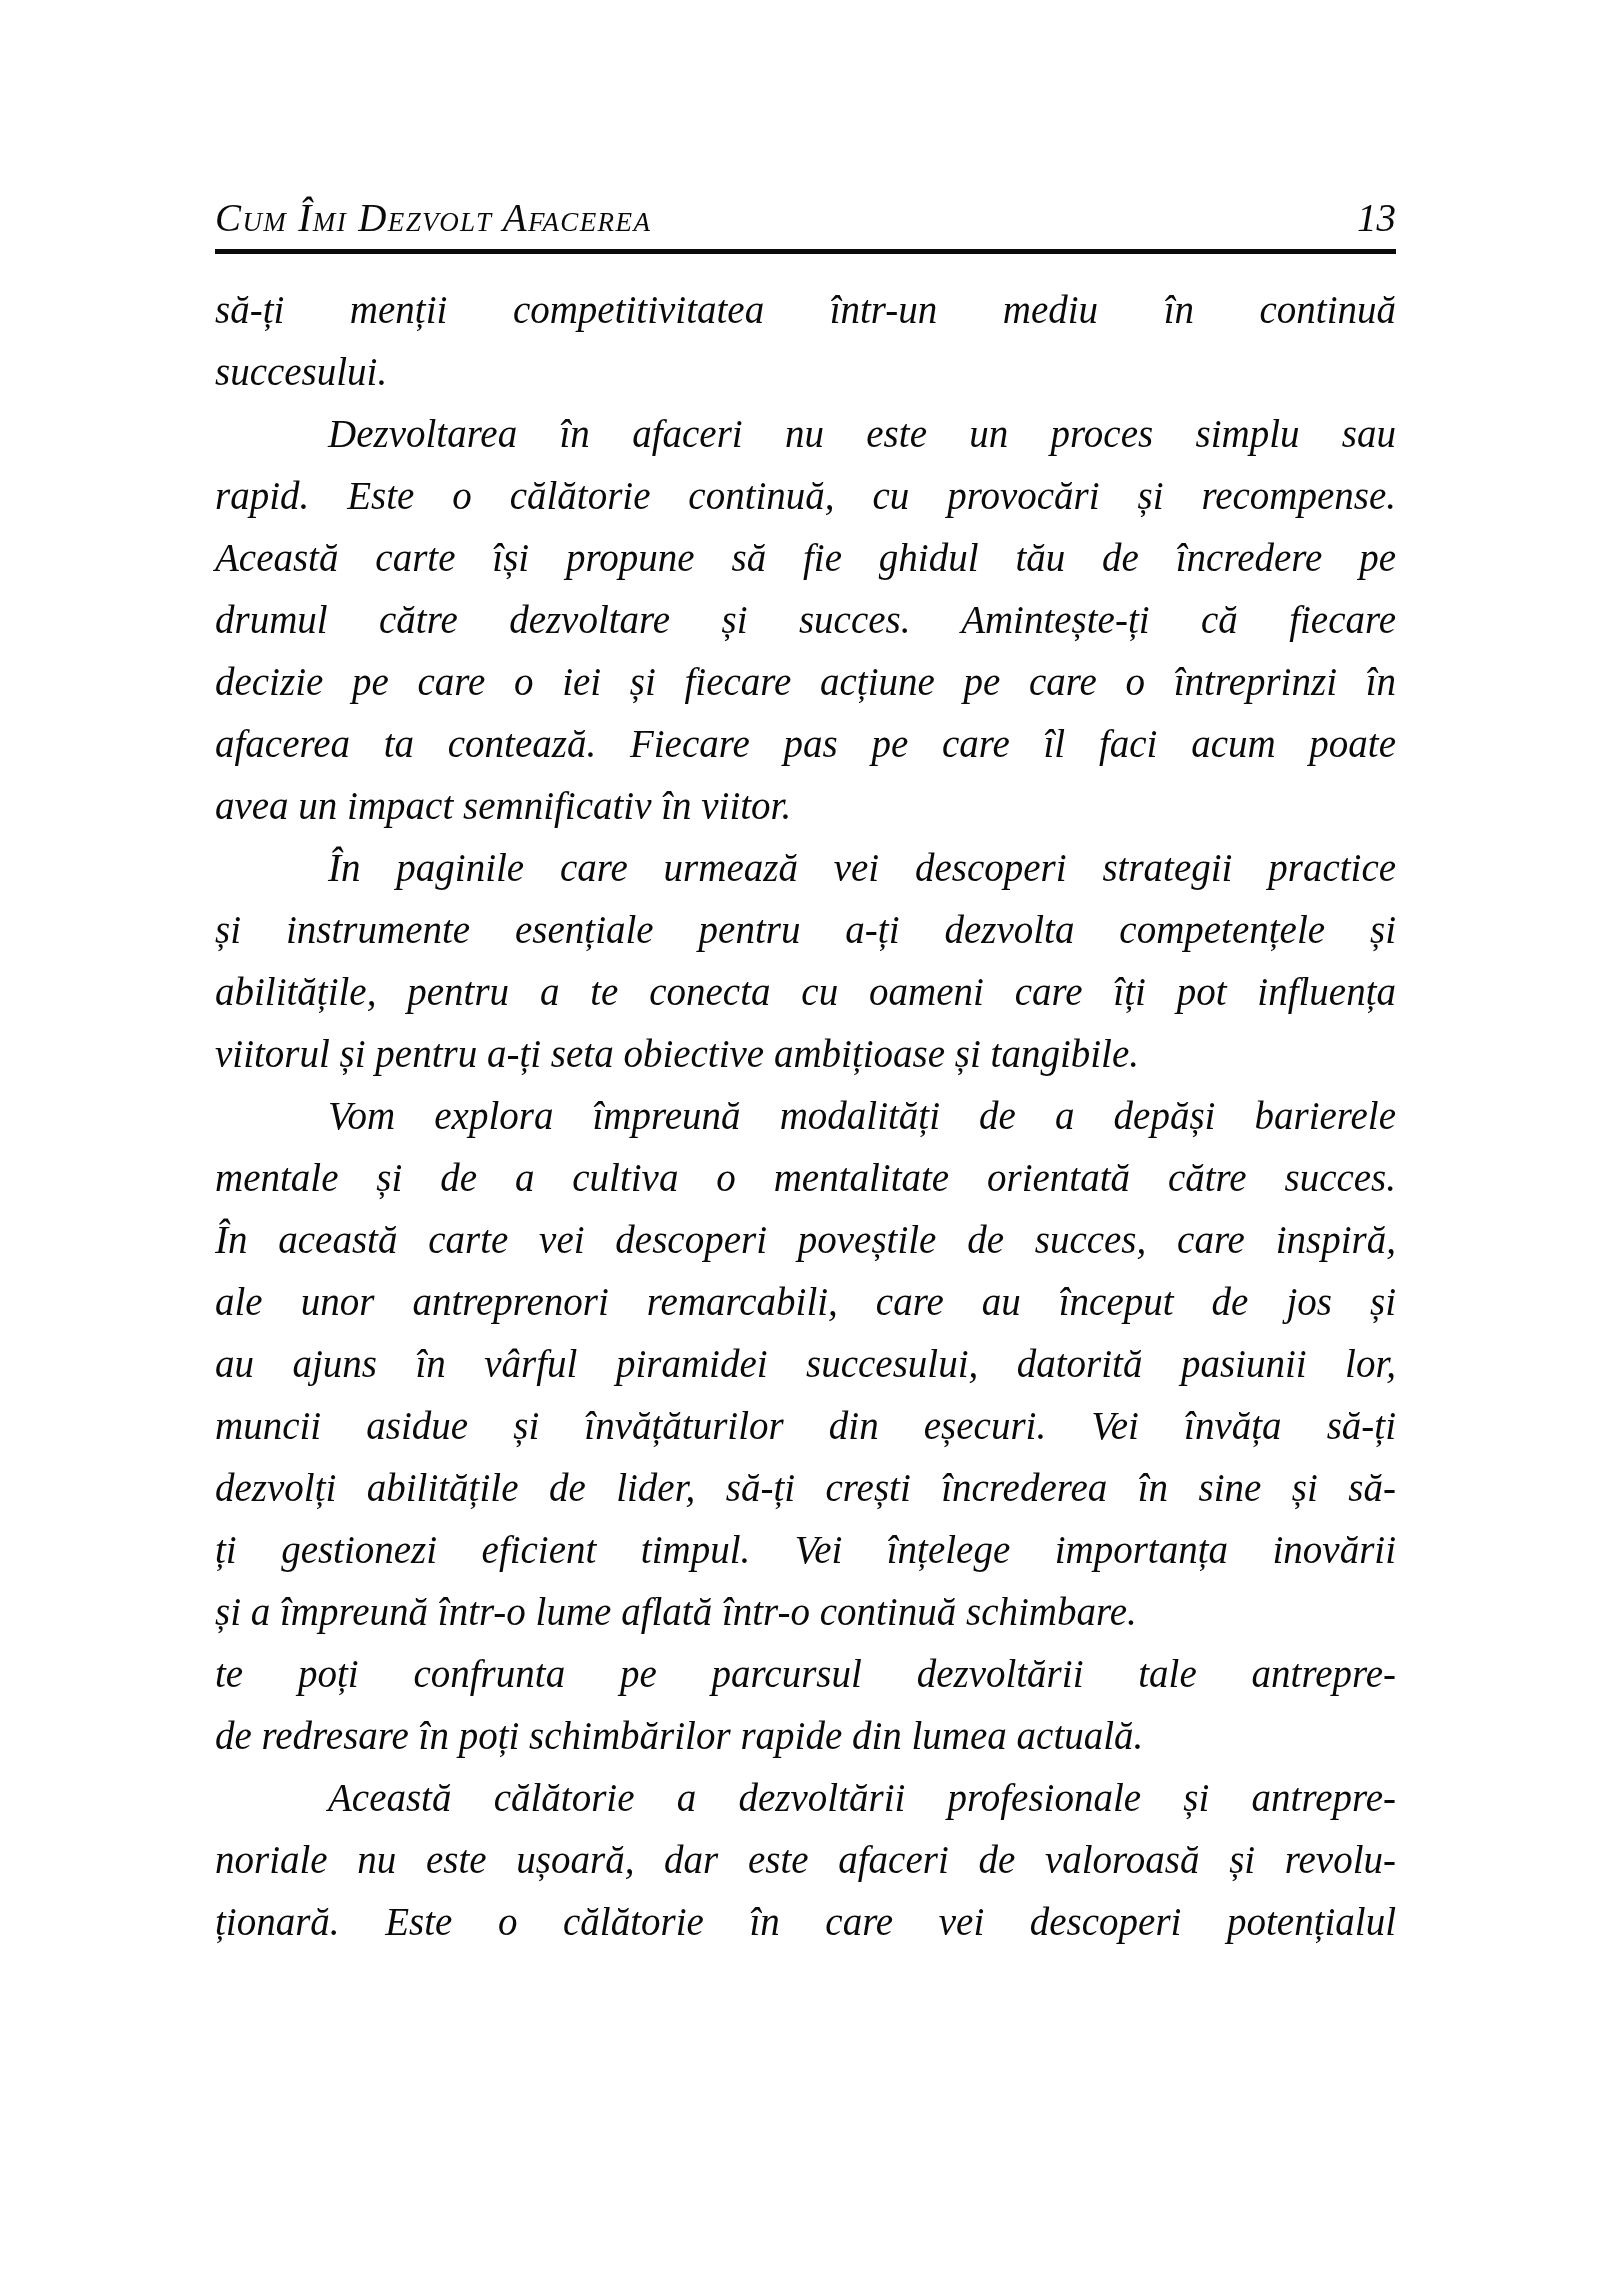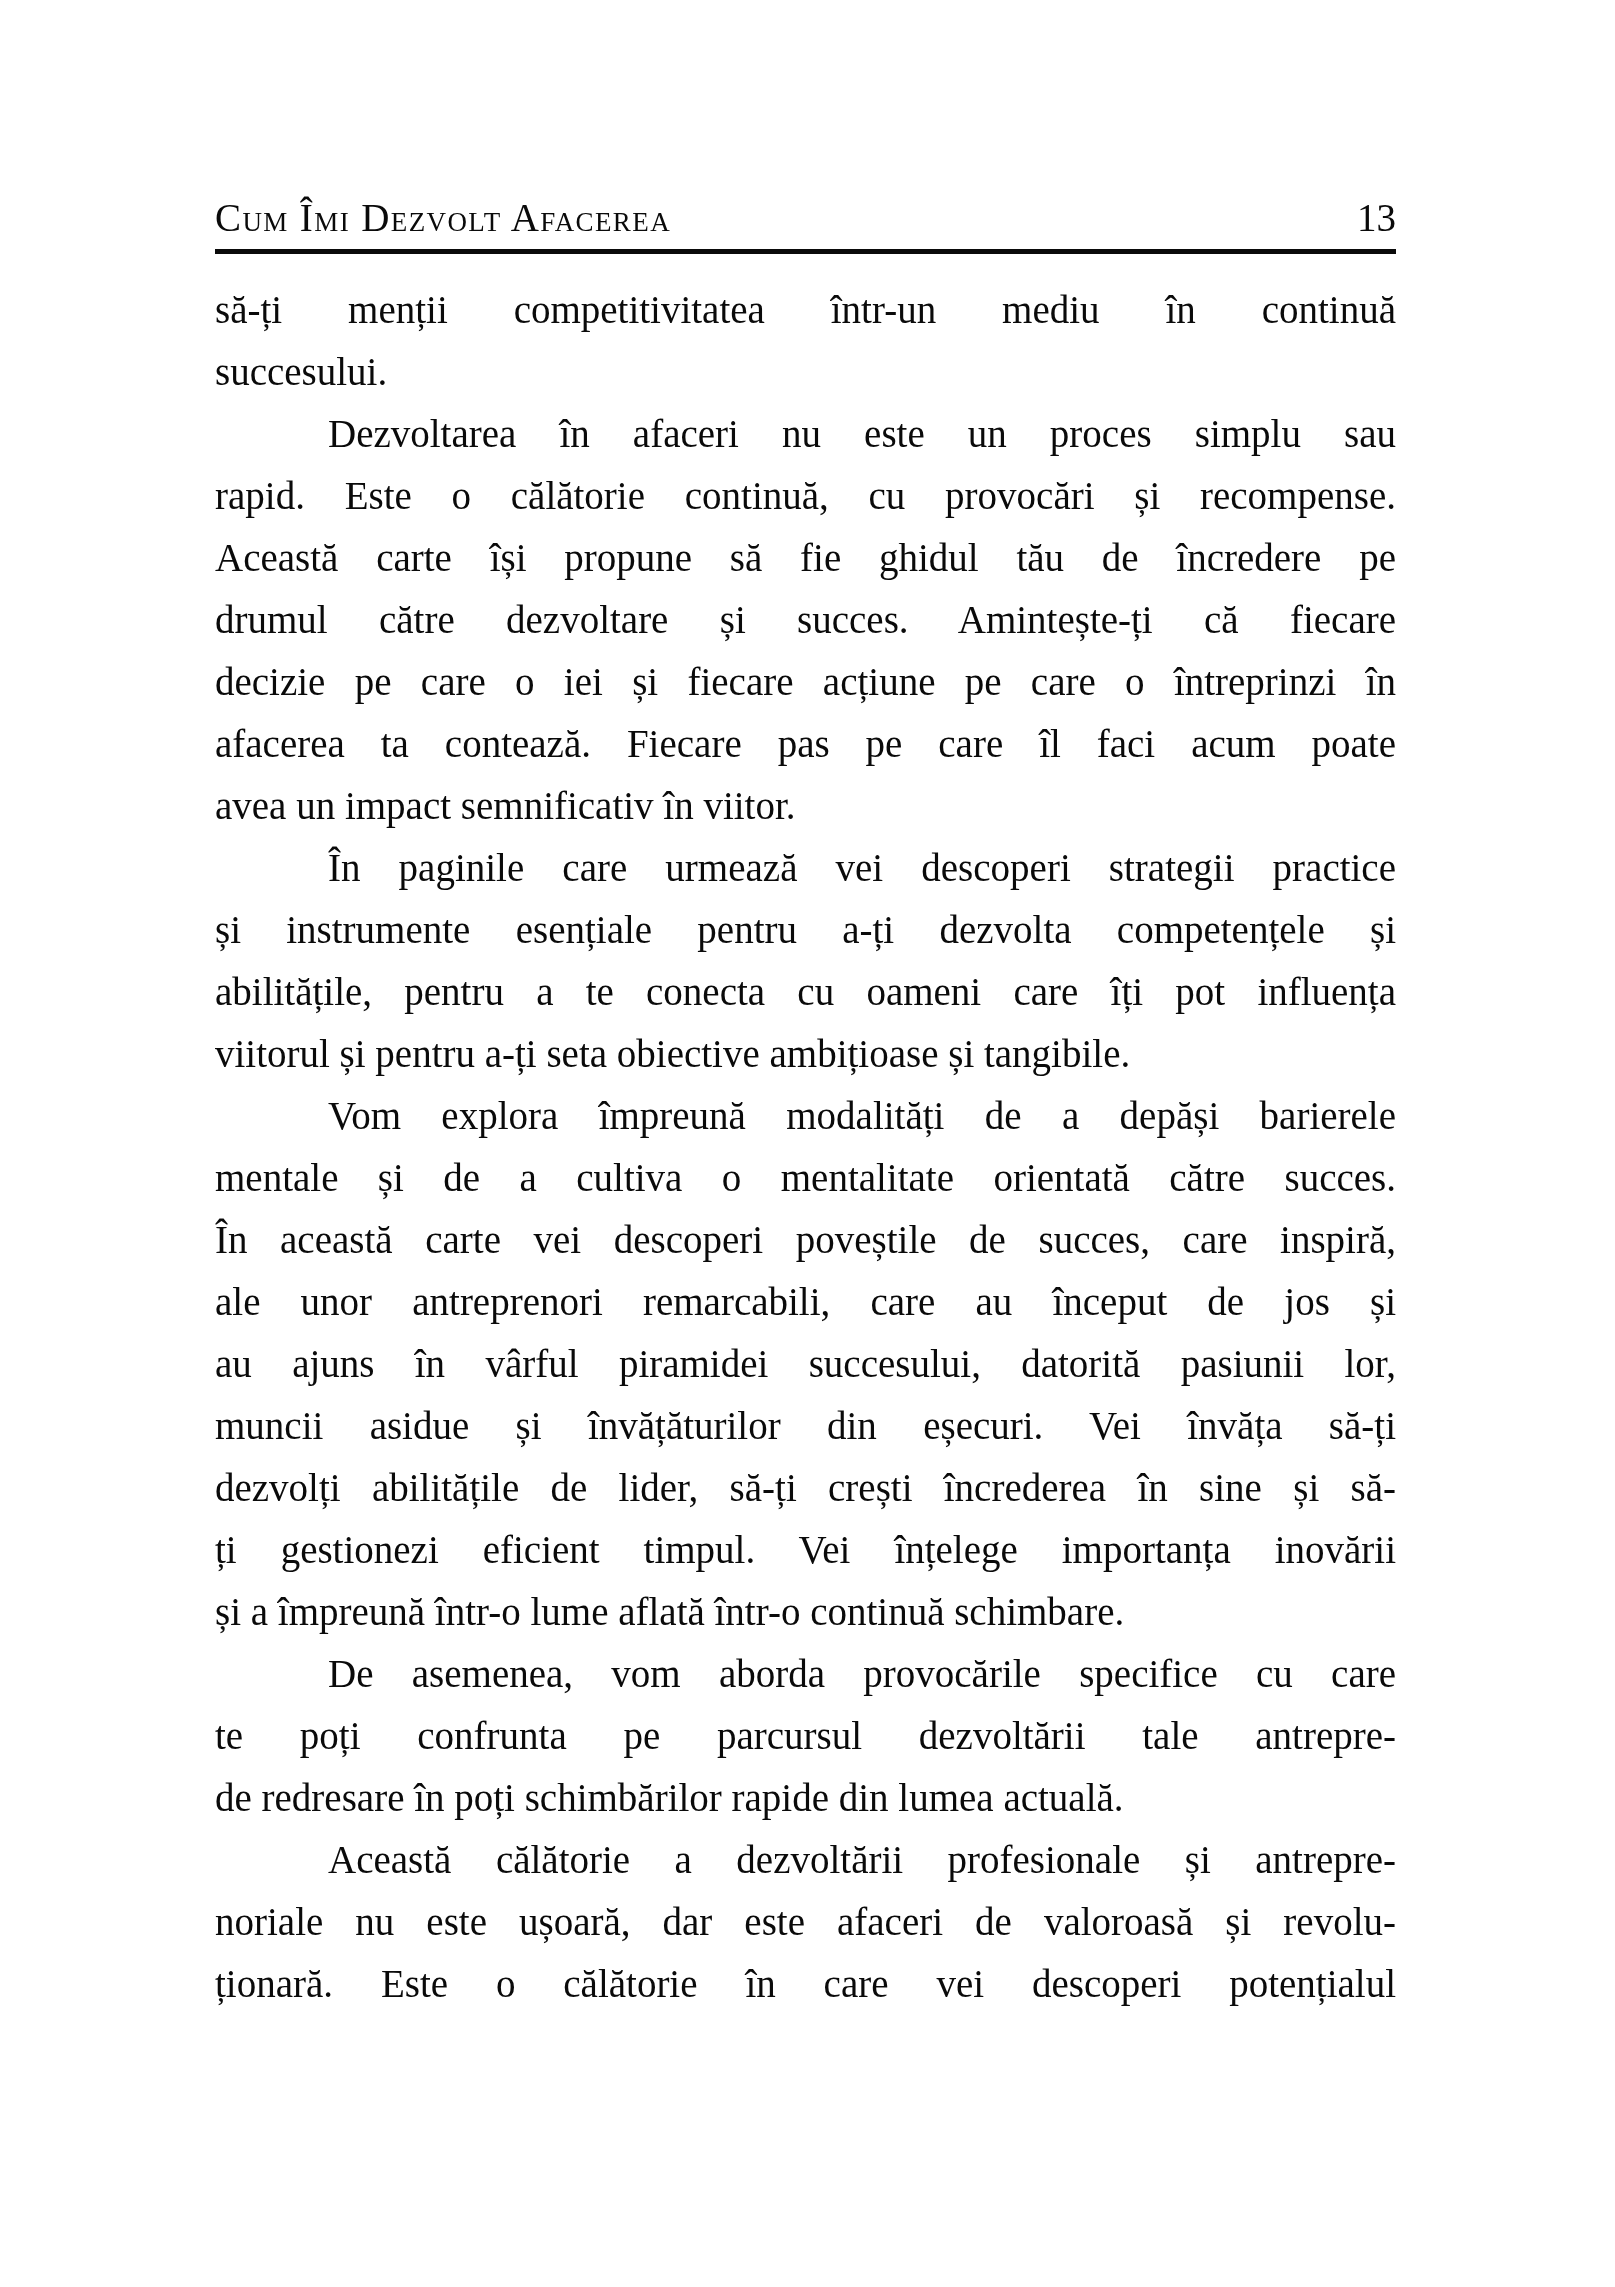--- a/index.html
+++ b/index.html
@@ -9,20 +9,21 @@
   }
   .page {
     position: relative;
     width: 1615px;
     height: 2288px;
     margin: 0 auto;
     background: #ffffff;
     color: #0a0a0a;
     font-family: "Liberation Serif", serif;
     overflow: hidden;
+    font-style: italic;
   }
   .header-row {
     position: absolute;
     left: 215px;
     top: 198px;
     width: 1181px;
     display: flex;
     justify-content: space-between;
     align-items: baseline;
     line-height: 1;
@@ -89,21 +90,20 @@
       <div class="text-line para-end">viitorul și pentru a-ți seta obiective ambițioase și tangibile.</div>
       <div class="text-line indent">Vom explora împreună modalități de a depăși barierele</div>
       <div class="text-line">mentale și de a cultiva o mentalitate orientată către succes.</div>
       <div class="text-line">În această carte vei descoperi poveștile de succes, care inspiră,</div>
       <div class="text-line">ale unor antreprenori remarcabili, care au început de jos și</div>
       <div class="text-line">au ajuns în vârful piramidei succesului, datorită pasiunii lor,</div>
       <div class="text-line">muncii asidue și învățăturilor din eșecuri. Vei învăța să-ți</div>
       <div class="text-line">dezvolți abilitățile de lider, să-ți crești încrederea în sine și să-</div>
       <div class="text-line">ți gestionezi eficient timpul. Vei înțelege importanța inovării</div>
       <div class="text-line para-end">și a împreună într-o lume aflată într-o continuă schimbare.</div>
-      <div class="text-line indent">De asemenea, vom aborda provocările specifice cu care</div>
       <div class="text-line">te poți confrunta pe parcursul dezvoltării tale antrepre-</div>
       <div class="text-line para-end">de redresare în poți schimbărilor rapide din lumea actuală.</div>
       <div class="text-line indent">Această călătorie a dezvoltării profesionale și antrepre-</div>
       <div class="text-line">noriale nu este ușoară, dar este afaceri de valoroasă și revolu-</div>
       <div class="text-line">ționară. Este o călătorie în care vei descoperi potențialul</div>
     </div>
 </div>
 
 
 </body></html>

